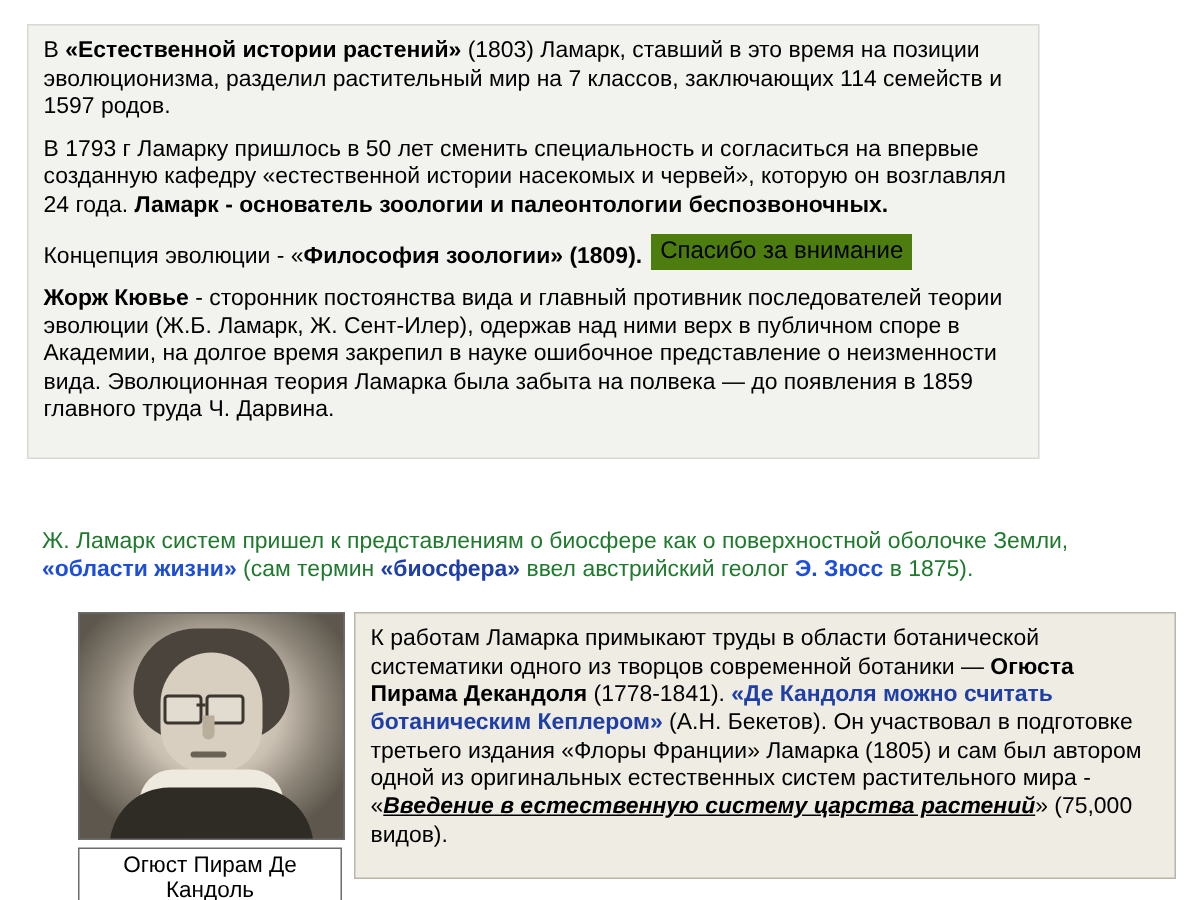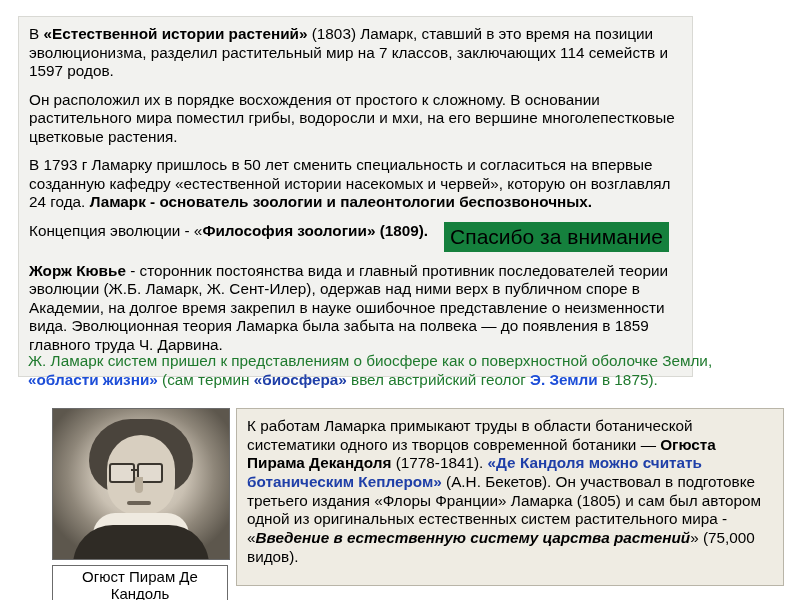--- a/index.html
+++ b/index.html
@@ -37,34 +37,34 @@
     line-height: 1.21;
     text-align: left;
   }
   p.para:last-child {
     margin-bottom: 16px;
   }
   .b { font-weight: bold; }
   .green { color: #1f7a2e; }
   .red { color: #1d4ed8; }
   .blue { color: #1f3fa8; }
-  .it { font-style: italic; }
+  .it { font-style: italic; text-decoration: underline; }
 
   .highlight-box {
     display: inline-block;
-    background: #15803d;
+    background: #4d7c0f;
     padding: 2px 6px 3px 6px;
-    font-size: 21px;
+    font-size: 16px;
     line-height: 1.2;
     vertical-align: middle;
-    margin-left: 16px;
+    margin-left: 6px;
   }
   .concept-line {
     display: flex;
-    align-items: flex-start;
+    align-items: flex-end;
     flex-wrap: wrap;
   }
 
   
   .green-para {
     position: absolute;
     left: 18px;
     top: 352px;
     width: 766px;
     font-size: 15.3px;
@@ -180,41 +180,38 @@
 </head>
 <body>
 
 <div class="slide">
 
   <div class="content-block">
     <p class="para">
       <span>В </span><span class="b">«Естественной истории растений»</span><span> (1803) Ламарк, ставший в это время на позиции эволюционизма, разделил растительный мир на 7 классов, заключающих 114 семейств и 1597 родов.</span>
     </p>
 
-    <p class="para">
-      <span>Он расположил их в порядке восхождения от простого к сложному. В основании растительного мира поместил грибы, водоросли и мхи, на его вершине многолепестковые цветковые растения.</span>
-    </p>
 
     <p class="para">
       <span>В 1793 г Ламарку пришлось в 50 лет сменить специальность и согласиться на впервые созданную кафедру «естественной истории насекомых и червей», которую он возглавлял 24 года. </span><span class="b">Ламарк - основатель зоологии и палеонтологии беспозвоночных.</span>
     </p>
 
     <p class="para concept-line">
       <span>Концепция эволюции   - «</span>
         <span class="b">Философия зоологии» (1809).</span>
         <span class="highlight-box">Спасибо за внимание</span>
     </p>
 
     <p class="para">
       <span class="b">Жорж Кювье</span><span> - сторонник постоянства вида и главный противник последователей теории эволюции (Ж.Б. Ламарк, Ж. Сент-Илер), одержав над ними верх в публичном споре в Академии, на долгое время закрепил в науке ошибочное представление о неизменности вида. Эволюционная теория Ламарка была забыта на полвека — до появления в 1859 главного труда Ч. Дарвина.</span>
     </p>
   </div>
 
   <div class="green-para">
-    <span class="green">Ж. Ламарк систем пришел к представлениям о биосфере как о поверхностной оболочке Земли, </span><span class="red b">«области жизни»</span><span class="green"> (сам термин </span><span class="blue b">«биосфера»</span><span class="green"> ввел австрийский геолог </span><span class="red b">Э. Земли</span><span class="green"> в 1875).</span>
+    <span class="green">Ж. Ламарк систем пришел к представлениям о биосфере как о поверхностной оболочке Земли, </span><span class="red b">«области жизни»</span><span class="green"> (сам термин </span><span class="blue b">«биосфера»</span><span class="green"> ввел австрийский геолог </span><span class="red b">Э. Зюсс</span><span class="green"> в 1875).</span>
   </div>
 
   <div class="portrait-wrap">
     <div class="portrait-frame">
       <div class="p-hair"></div>
       <div class="p-face"></div>
       <div class="p-glass-l"></div>
       <div class="p-glass-r"></div>
       <div class="p-bridge"></div>
       <div class="p-nose"></div>

